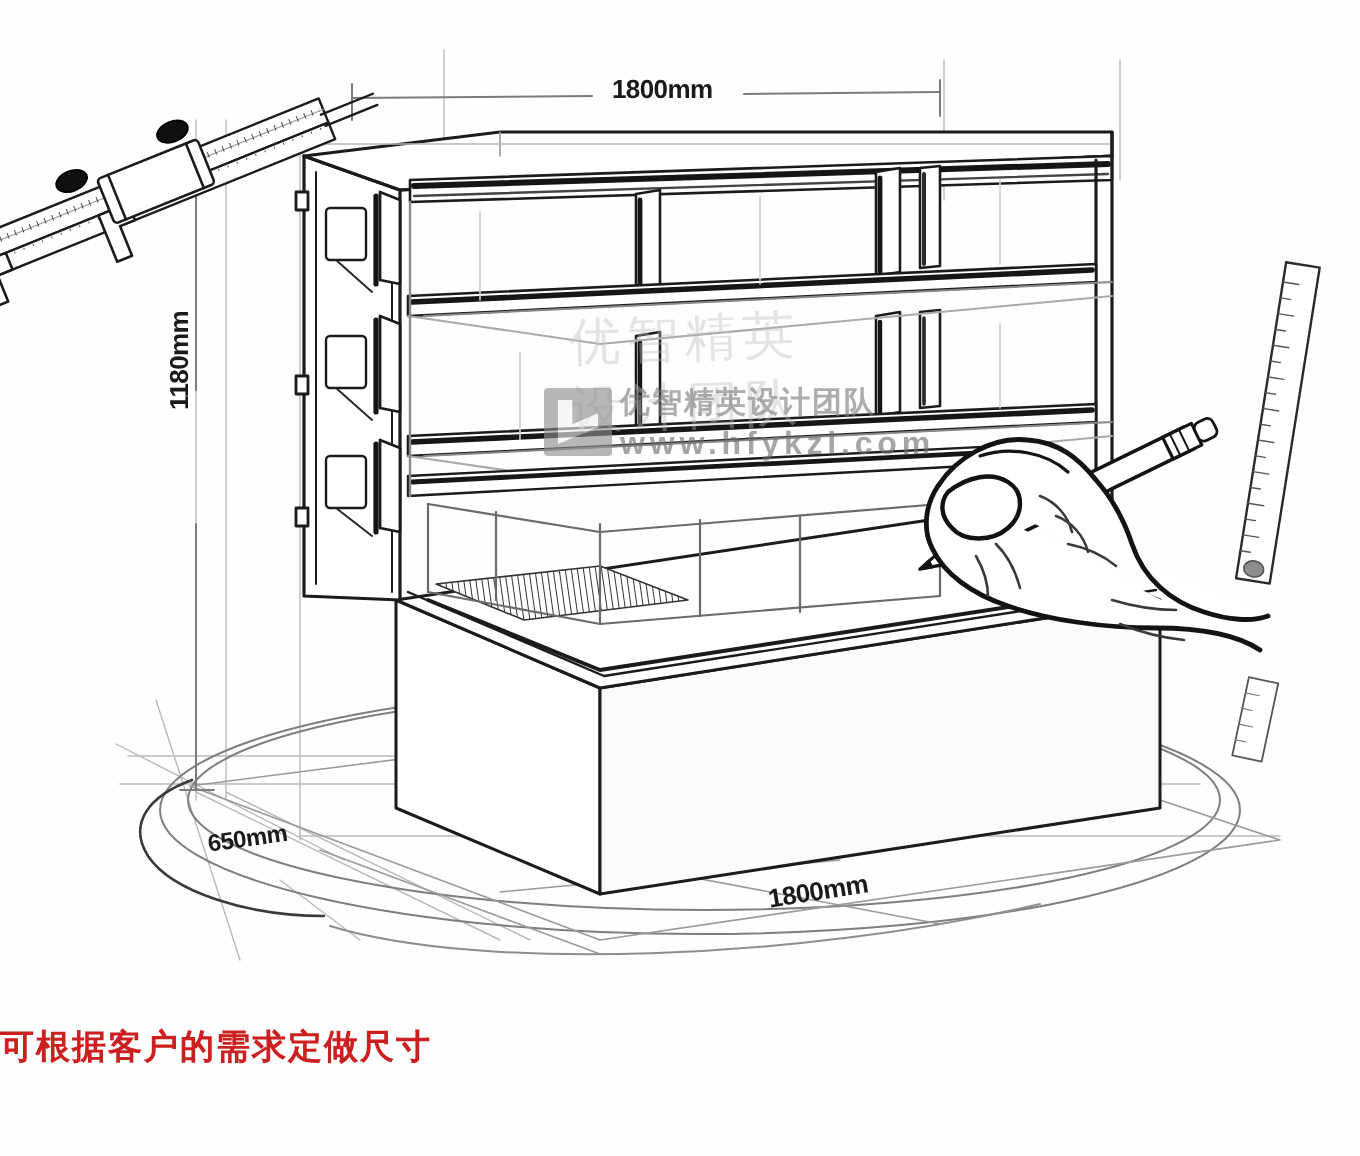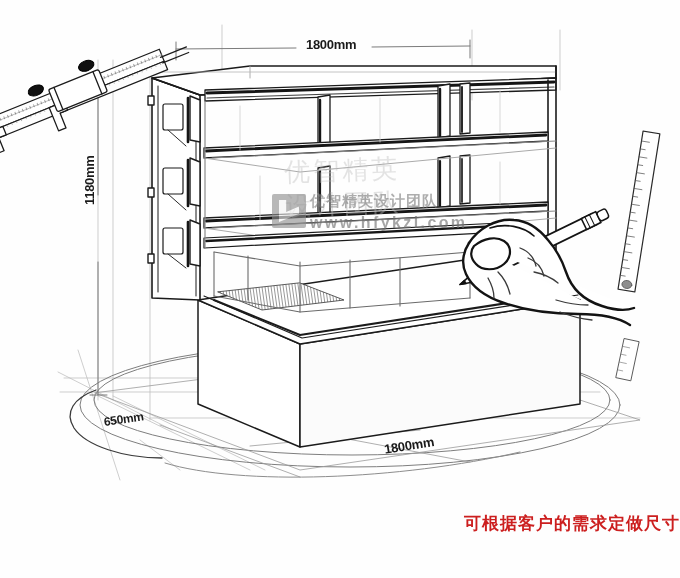--- a/index.html
+++ b/index.html
@@ -17,21 +17,21 @@
     font-size:13px;font-weight:700;color:#1a1a1a;
     letter-spacing:-0.3px;white-space:nowrap;
   }
 
   #dim-top-label{left:306px;top:37px;}
   #dim-height-label{left:82px;top:205px;transform:rotate(-90deg);transform-origin:left top;}
   #dim-depth-label{left:103px;top:415px;transform:rotate(-8deg);transform-origin:left top;font-size:12px;}
   #dim-width-label{left:383px;top:442px;transform:rotate(-9deg);transform-origin:left top;font-size:13px;}
 
   #caption{
-    position:absolute;left:0;right:0;top:512px;text-align:right;
+    position:absolute;left:0;right:0;top:512px;text-align:left;
     font-family:"DejaVu Sans","Liberation Sans",sans-serif;
     font-size:17px;font-weight:700;color:#cc1f1f;letter-spacing:1px;
   }
 
   
   #watermark{
     position:absolute;left:272px;top:160px;width:190px;height:58px;
     pointer-events:none;opacity:.62;margin-top:24px;
   }
   #wm-logo{

